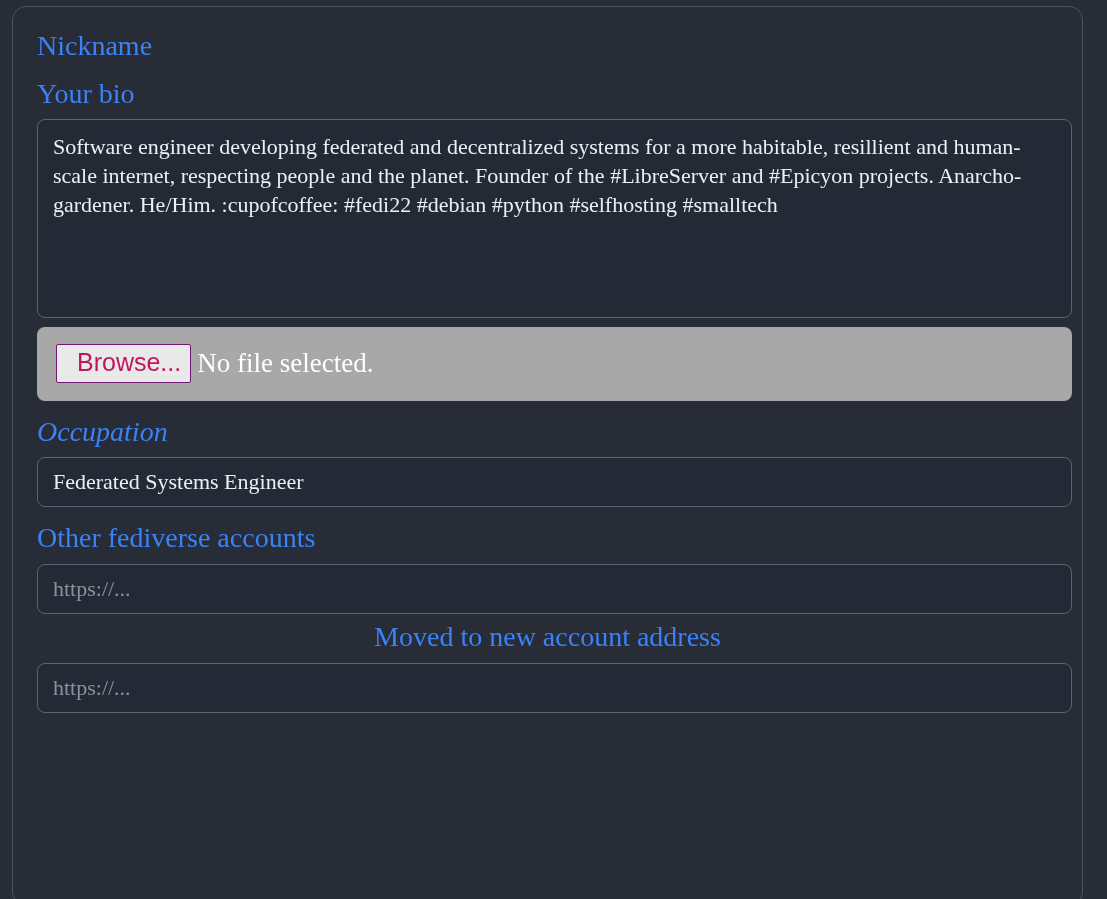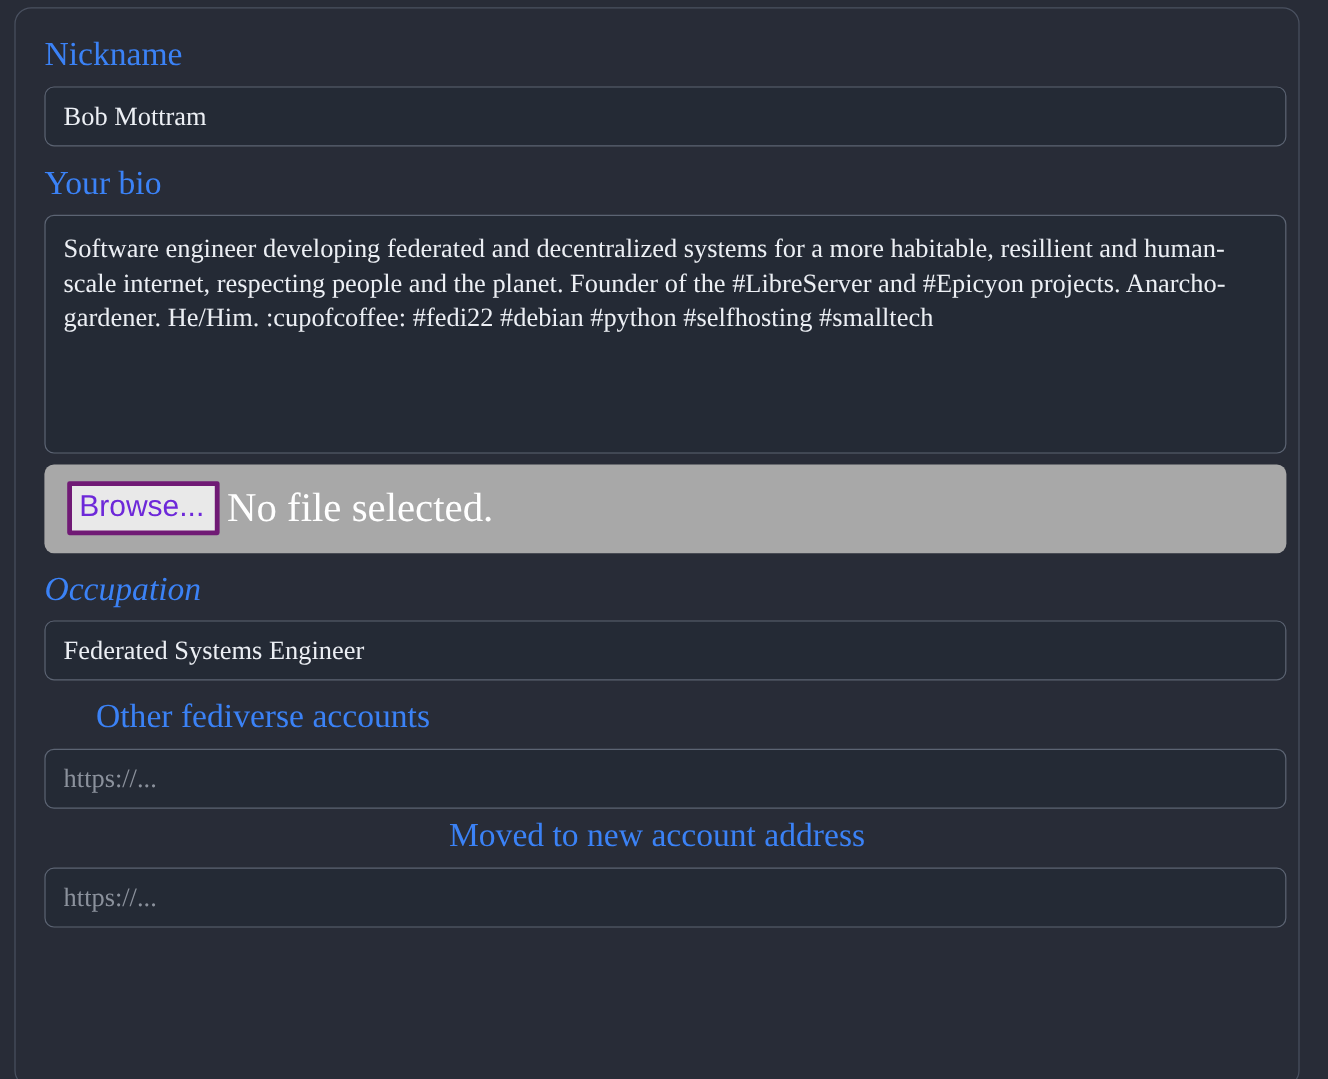--- a/index.html
+++ b/index.html
@@ -83,45 +83,44 @@
     background: #a8a8a8;
     border-radius: 8px;
     display: flex;
     align-items: center;
     padding-left: 19px;
   }
   .browse-btn {
     font-family: "Liberation Sans", sans-serif;
     font-size: 25px;
     line-height: 1;
-    color: #6d28d9;
+    color: #be185d;
     background: #e9e9e9;
-    border: 4px solid #701a75;
+    border: 1px solid #701a75;
     border-radius: 2px;
-    padding: 5px 9px 7px 6px;
+    padding: 5px 9px 7px 20px;
     cursor: default;
   }
   .file-status {
     font-family: "Liberation Serif", serif;
-    font-size: 34px;
+    font-size: 27px;
     color: #ffffff;
     margin-left: 6px;
   }
 
   .label-occupation { margin-top: 16px; font-style: italic; }
-  .label-other { margin-top: 16px; margin-left: 43px; }
+  .label-other { margin-top: 16px; }
   .label-moved { margin-top: 8px; text-align: center; }
 </style>
 </head>
 <body>
 
 <div class="panel">
 
   <div class="field-label label-nickname">Nickname</div>
-  <input class="text-input" type="text" value="Bob Mottram" style="">
 
   <div class="field-label label-gap">Your bio</div>
   <textarea class="bio-area" style="">Software engineer developing federated and decentralized systems for a more habitable, resillient and human-scale internet, respecting people and the planet. Founder of the #LibreServer and #Epicyon projects. Anarcho-gardener. He/Him. :cupofcoffee: #fedi22 #debian #python #selfhosting #smalltech</textarea>
 
   <div class="file-row">
     <span class="browse-btn">Browse...</span>
     <span class="file-status">No file selected.</span>
   </div>
 
   <div class="field-label label-occupation">Occupation</div>

